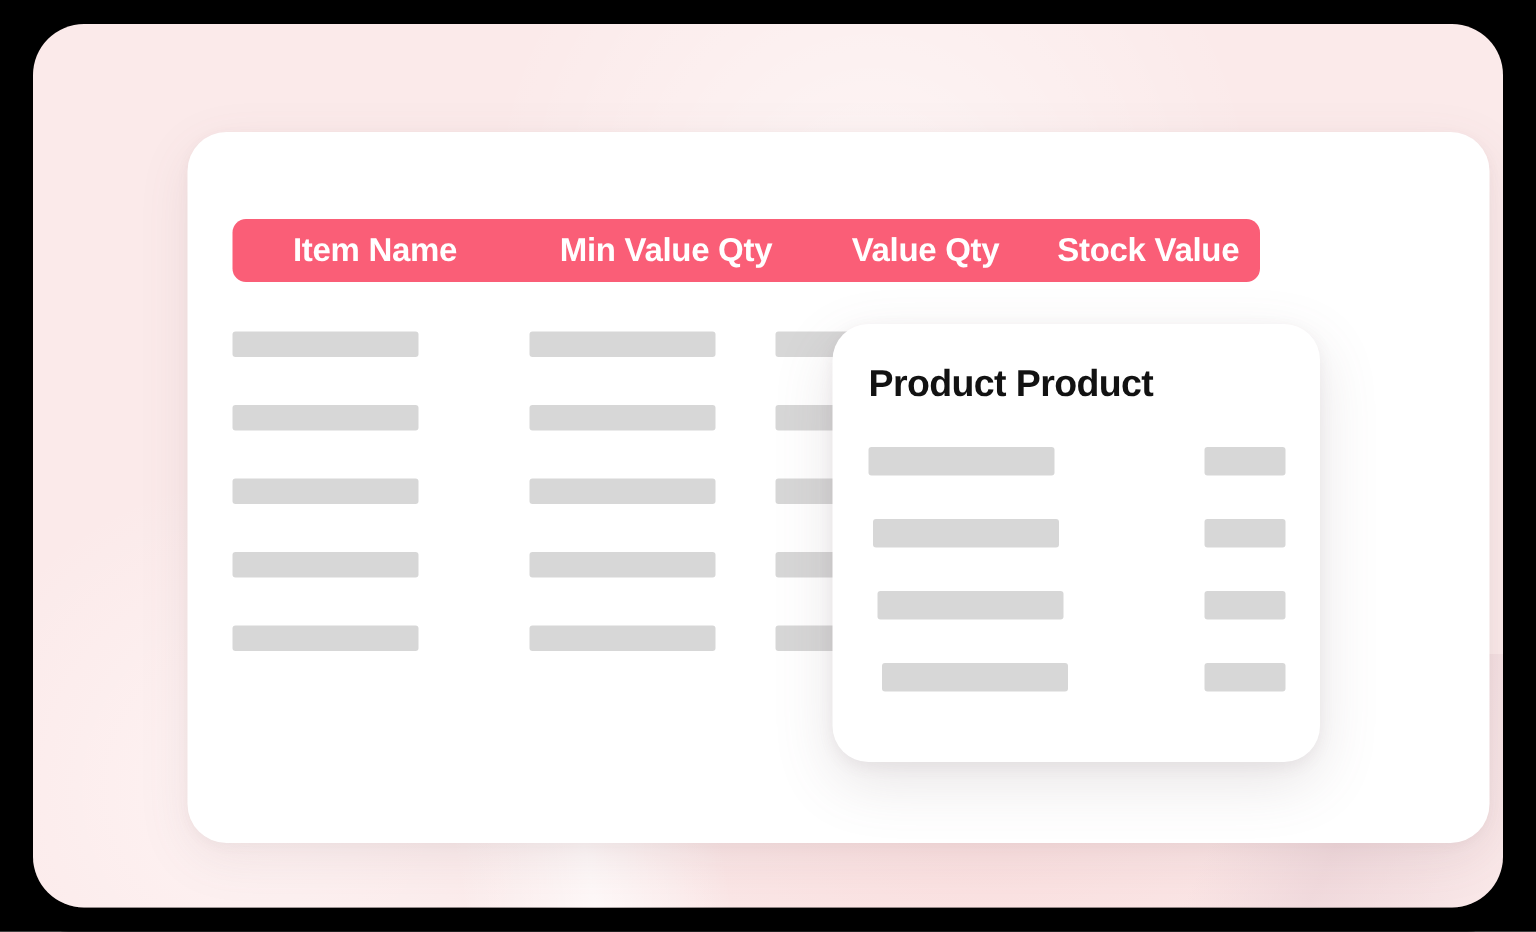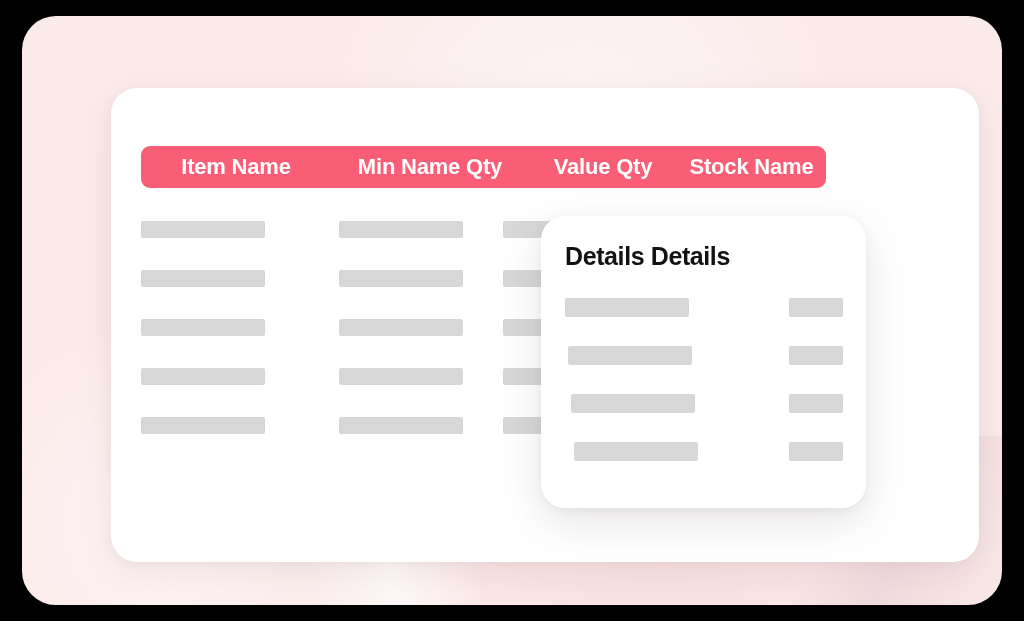--- a/index.html
+++ b/index.html
@@ -64,21 +64,21 @@
   }
   #blob-e {
     left: 180px; top: 430px;
     width: 360px; height: 240px;
     background: linear-gradient(80deg, rgba(255,255,255,0) 30%, rgba(255,252,252,0.8) 52%, rgba(255,255,255,0) 75%);
   }
 
   
   #main-panel {
     position: absolute;
-    left: 89px;
+    left: 103px;
     top: 72px;
     width: 868px;
     height: 474px;
     background: #ffffff;
     border-radius: 26px;
     box-shadow: 0 10px 34px rgba(120, 90, 95, 0.10),
                 0 2px 8px rgba(120, 90, 95, 0.05);
     overflow: visible;
   }
 
@@ -186,23 +186,23 @@
     <div class="blob" id="blob-a"></div>
     <div class="blob" id="blob-c"></div>
     <div class="blob" id="blob-b"></div>
     <div class="blob" id="blob-d"></div>
     <div class="blob" id="blob-e"></div>
 
     <div id="main-panel">
 
       <div id="table-header">
         <div class="header-cell hc-0">Item Name</div>
-        <div class="header-cell hc-1">Min Name Qty</div>
+        <div class="header-cell hc-1">Min Value Qty</div>
         <div class="header-cell hc-2">Value Qty</div>
-        <div class="header-cell hc-3">Stock Name</div>
+        <div class="header-cell hc-3">Stock Value</div>
       </div>
 
       <div id="table-body">
           <div class="skeleton-row" style="top: 0px;">
             <div class="skel-bar sb-col0" style="background: rgb(215, 215, 215);"></div>
             <div class="skel-bar sb-col1" style="background: rgb(215, 215, 215);"></div>
             <div class="skel-bar sb-col2" style="background: rgb(215, 215, 215);"></div>
           </div>
           <div class="skeleton-row" style="top: 49px;">
             <div class="skel-bar sb-col0" style="background: rgb(215, 215, 215);"></div>
@@ -220,21 +220,21 @@
             <div class="skel-bar sb-col2" style="background: rgb(215, 215, 215);"></div>
           </div>
           <div class="skeleton-row" style="top: 196px;">
             <div class="skel-bar sb-col0" style="background: rgb(215, 215, 215);"></div>
             <div class="skel-bar sb-col1" style="background: rgb(215, 215, 215);"></div>
             <div class="skel-bar sb-col2" style="background: rgb(215, 215, 215);"></div>
           </div>
         </div>
 
       <div id="product-details-card">
-        <div id="product-details-title">Details Details</div>
+        <div id="product-details-title">Product Product</div>
         <div id="card-skeleton">
             <div class="card-row" style="top: 0px;">
               <div class="card-bar" style="left: 24px; width: 124px; background: rgb(215, 215, 215);"></div>
               <div class="card-bar cb-right" style="background: rgb(215, 215, 215);"></div>
             </div>
             <div class="card-row" style="top: 48px;">
               <div class="card-bar" style="left: 27px; width: 124px; background: rgb(215, 215, 215);"></div>
               <div class="card-bar cb-right" style="background: rgb(215, 215, 215);"></div>
             </div>
             <div class="card-row" style="top: 96px;">

